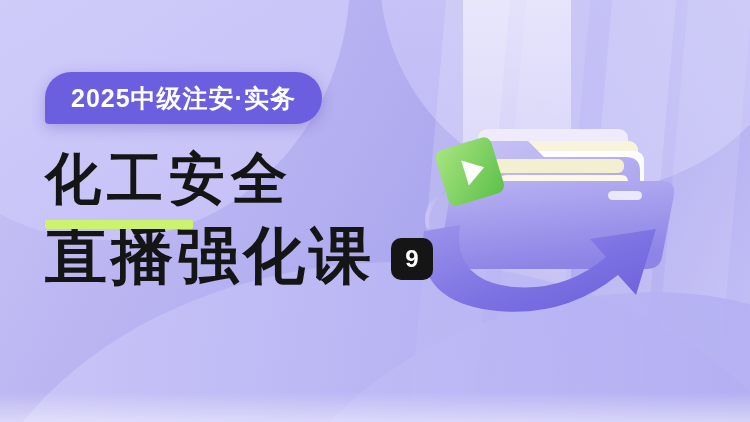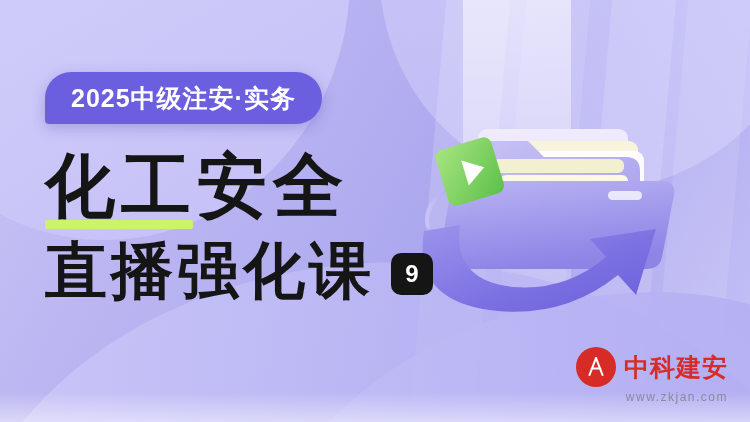--- a/index.html
+++ b/index.html
@@ -95,21 +95,21 @@
     font-weight: 700;
     letter-spacing: 1px;
     box-shadow: 0 4px 14px rgba(70,55,170,.28);
     white-space: nowrap;
   }
 
   .title-wrap { position: absolute; left: 45px; top: 150px; }
 
   .title-line1 {
     position: relative;
-    font-size: 70px;
+    font-size: 56px;
     font-weight: 900;
     color: #151515;
     letter-spacing: 6px;
     line-height: 1.05;
     white-space: nowrap;
   }
   .underline {
     position: absolute;
     left: 0; top: 70px;
     width: 148px; height: 9px;
@@ -249,25 +249,14 @@
     <div class="title-line1">
       <span>化工安全</span>
       <span class="underline"></span>
     </div>
     <div class="title-line2row">
       <div class="title-line2">直播强化课</div>
       <div class="num-badge">9</div>
     </div>
   </div>
 
-  <div class="logo-wrap">
-    <div class="logo-row">
-      <div class="logo-mark">
-        <svg width="26" height="26" viewBox="0 0 26 26" xmlns="http://www.w3.org/2000/svg">
-          <path d="M13 4 L6.5 21 M13 4 L19.5 21 M8.6 14.5 L17.4 14.5" stroke="#ffffff" stroke-width="2.1" fill="none" stroke-linecap="round"></path>
-        </svg>
-      </div>
-      <div class="logo-text">中科建安</div>
-    </div>
-    <div class="logo-url">www.zkjan.com</div>
-  </div>
 
 </div>
 
 </body></html>

